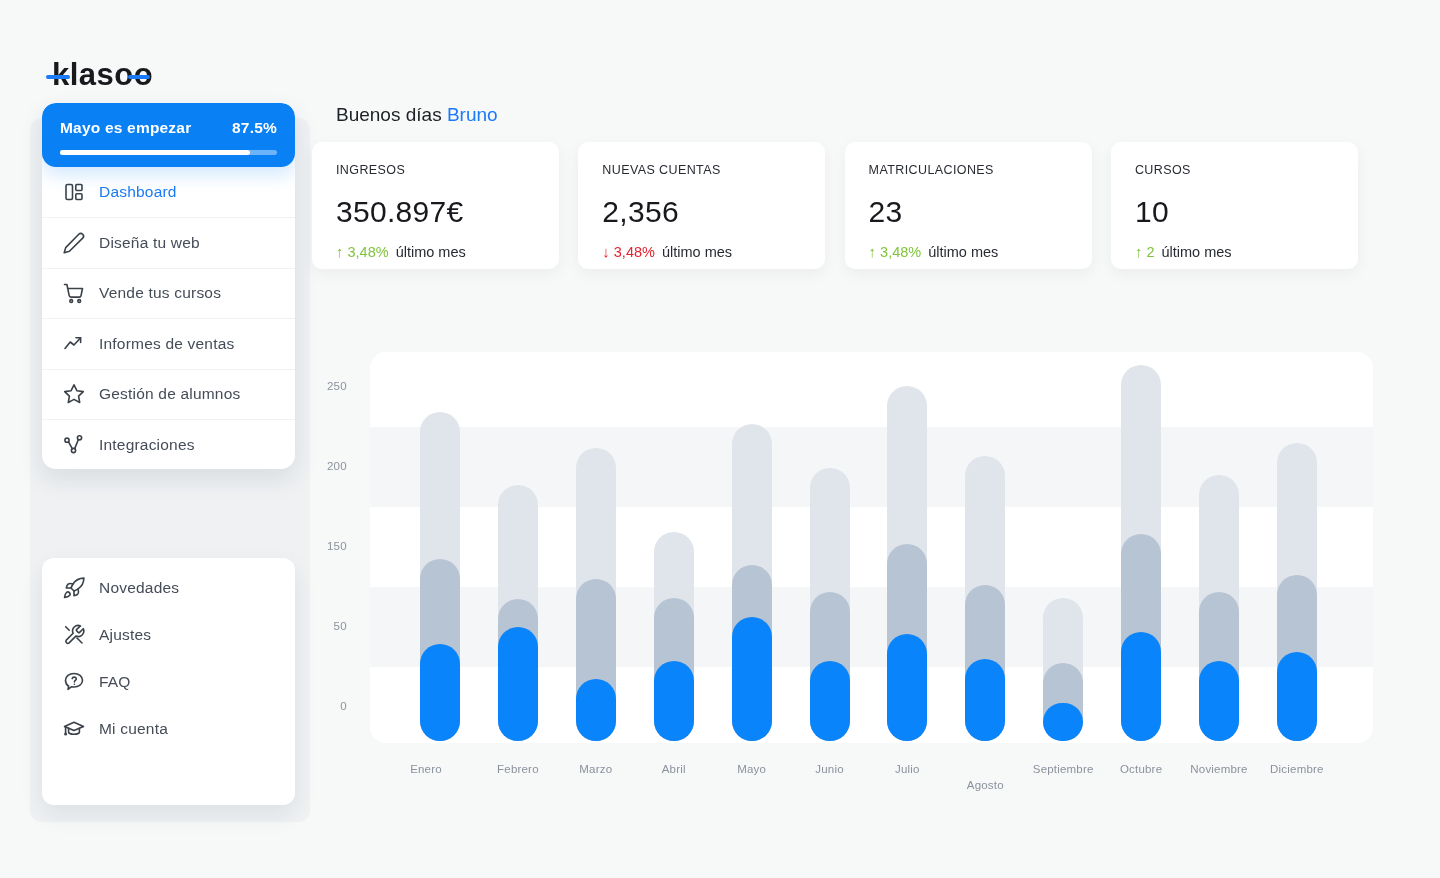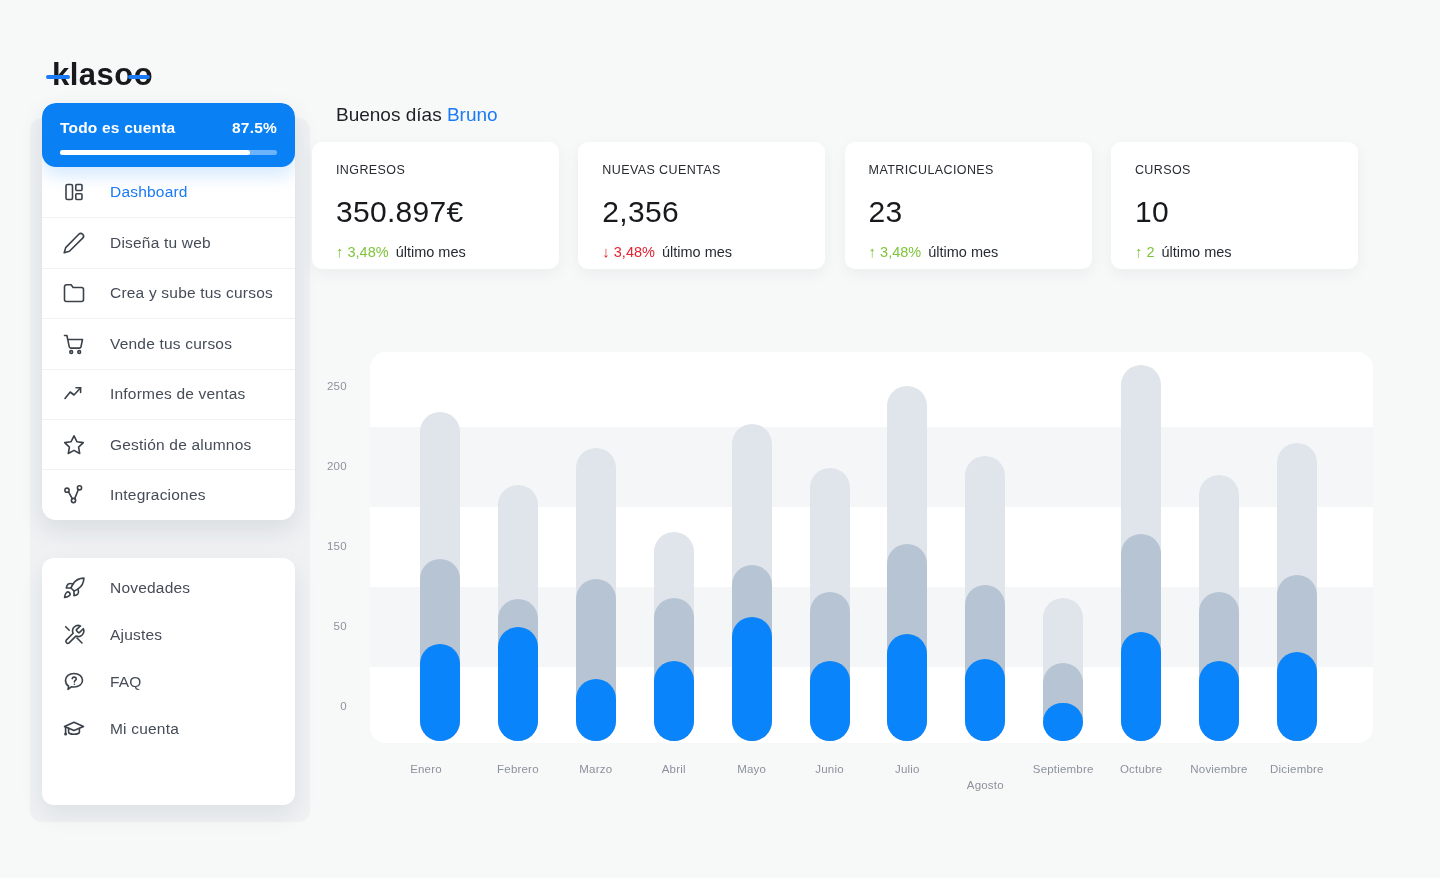--- a/index.html
+++ b/index.html
@@ -28,21 +28,21 @@
   .progress-card { background:#0a80f5; color:#fff; height:64px; padding:16px 18px 0 18px;
                    border-radius:14px; position:relative;
                    box-shadow:0 8px 18px rgba(10,128,245,.18); }
   .progress-row { display:flex; justify-content:space-between; align-items:baseline;
                   font-size:15.5px; font-weight:700; letter-spacing:.2px; }
   .progress-track { position:absolute; left:18px; right:18px; top:47px; height:5px;
                     border-radius:3px; background:rgba(255,255,255,.40); }
   .progress-fill { height:100%; border-radius:3px; background:#ffffff; }
 
   .menu { display:flex; flex-direction:column; }
-  .menu-item { display:flex; align-items:center; gap:24px; height:50.4px; padding:0 20px;
+  .menu-item { display:flex; align-items:center; gap:13px; height:50.4px; padding:0 20px;
                cursor:pointer; }
   .menu-top .menu-item + .menu-item { border-top:1px solid #f1f2f4; }
   .menu-item .mi-icon { width:24px; height:24px; flex:0 0 24px; color:#3a4149; }
   .menu-item .mi-label { font-size:15.5px; color:#454c58; letter-spacing:.2px; }
   .menu-item.active .mi-label { color:#1b7af5; font-weight:500; }
   .menu-item svg { width:24px; height:24px; display:block; }
 
   .sidebar-card2 { position:absolute; left:42px; top:558px; width:253px; height:247px;
                    border-radius:12px; background:#fff;
                    box-shadow:0 10px 24px rgba(30,45,65,.08); padding:6px 0; }
@@ -87,21 +87,21 @@
   <span>klasoo</span>
   <span class="logo-dash k"></span>
   <span class="logo-dash oo"></span>
 </div>
 
 <div class="sidebar-backdrop"></div>
 
 <div class="sidebar-card">
   <div class="progress-card">
     <div class="progress-row">
-      <span>Todo es cuenta</span>
+      <span>Mayo es empezar</span>
       <span>87.5%</span>
     </div>
     <div class="progress-track">
       <div class="progress-fill" id="progress-fill" style="width: 87.5%;"></div>
     </div>
   </div>
   <div class="menu menu-top" id="menu-top">
       <div class="menu-item active">
         <span class="mi-icon">
           <svg viewBox="0 0 24 24" fill="none" stroke="currentColor" stroke-width="1.6" stroke-linecap="round" stroke-linejoin="round">
@@ -112,28 +112,20 @@
         </span>
         <span class="mi-label">Dashboard</span>
       </div>
       <div class="menu-item">
         <span class="mi-icon">
           <svg viewBox="0 0 24 24" fill="none" stroke="currentColor" stroke-width="1.6" stroke-linecap="round" stroke-linejoin="round">
             <path d="M16.8 3.2a2.7 2.7 0 1 1 3.9 3.9L7.4 20.3 2.2 21.8l1.5-5.2L16.8 3.2z"></path>
           </svg>
         </span>
         <span class="mi-label">Diseña tu web</span>
-      </div>
-      <div class="menu-item">
-        <span class="mi-icon">
-          <svg viewBox="0 0 24 24" fill="none" stroke="currentColor" stroke-width="1.6" stroke-linecap="round" stroke-linejoin="round">
-            <path d="M21.5 18.5a2 2 0 0 1-2 2h-15a2 2 0 0 1-2-2V5.8a2 2 0 0 1 2-2h4.6l2 2.7h8.4a2 2 0 0 1 2 2z"></path>
-          </svg>
-        </span>
-        <span class="mi-label">Crea y sube tus cursos</span>
       </div>
       <div class="menu-item">
         <span class="mi-icon">
           <svg viewBox="0 0 24 24" fill="none" stroke="currentColor" stroke-width="1.6" stroke-linecap="round" stroke-linejoin="round">
             <circle cx="9.2" cy="20" r="1.4"></circle>
             <circle cx="17.2" cy="20" r="1.4"></circle>
             <path d="M2.5 3.5h2.4l2.3 11.2a1.8 1.8 0 0 0 1.8 1.4h8.2a1.8 1.8 0 0 0 1.8-1.4l1.5-7.2H5.6"></path>
           </svg>
         </span>
         <span class="mi-label">Vende tus cursos</span>

